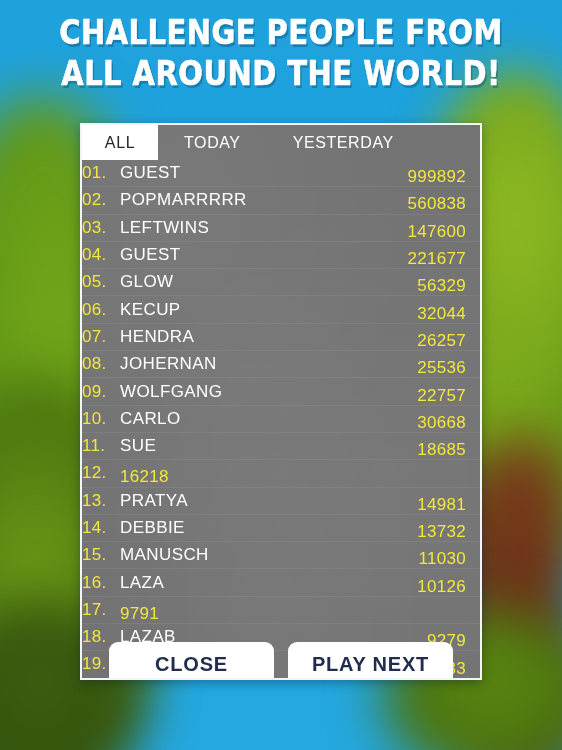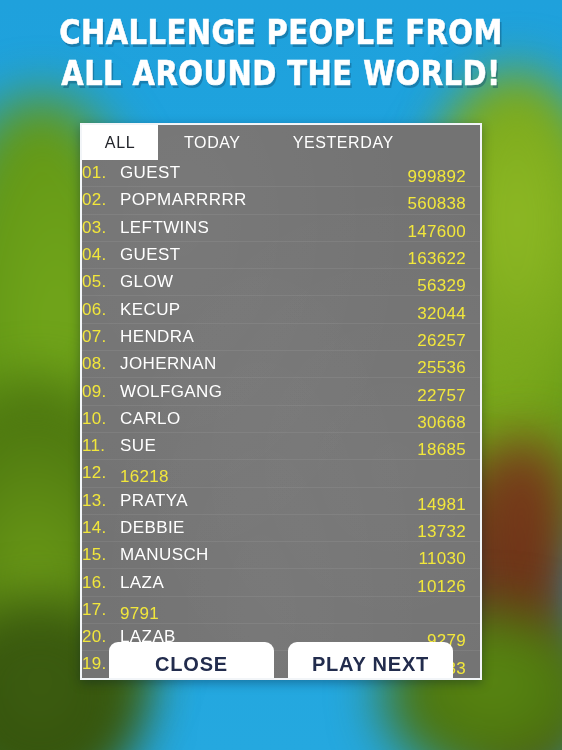--- a/index.html
+++ b/index.html
@@ -225,21 +225,21 @@
           <span class="score">560838</span>
         </div>
         <div class="row">
           <span class="rank">03.</span>
           <span class="pname">LEFTWINS</span>
           <span class="score">147600</span>
         </div>
         <div class="row">
           <span class="rank">04.</span>
           <span class="pname">GUEST</span>
-          <span class="score">163622</span>
+          <span class="score">221677</span>
         </div>
         <div class="row">
           <span class="rank">05.</span>
           <span class="pname">GLOW</span>
           <span class="score">56329</span>
         </div>
         <div class="row">
           <span class="rank">06.</span>
           <span class="pname">KECUP</span>
           <span class="score">32044</span>
@@ -291,21 +291,21 @@
         <div class="row">
           <span class="rank">16.</span>
           <span class="pname">LAZA</span>
           <span class="score">10126</span>
         </div>
         <div class="row">
           <span class="rank">17.</span>
           <span class="score">9791</span>
         </div>
         <div class="row">
-          <span class="rank">20.</span>
+          <span class="rank">18.</span>
           <span class="pname">LAZAB</span>
           <span class="score">9279</span>
         </div>
         <div class="row">
           <span class="rank">19.</span>
           <span class="pname">SAN</span>
           <span class="score">8833</span>
         </div>
       </div>
 

